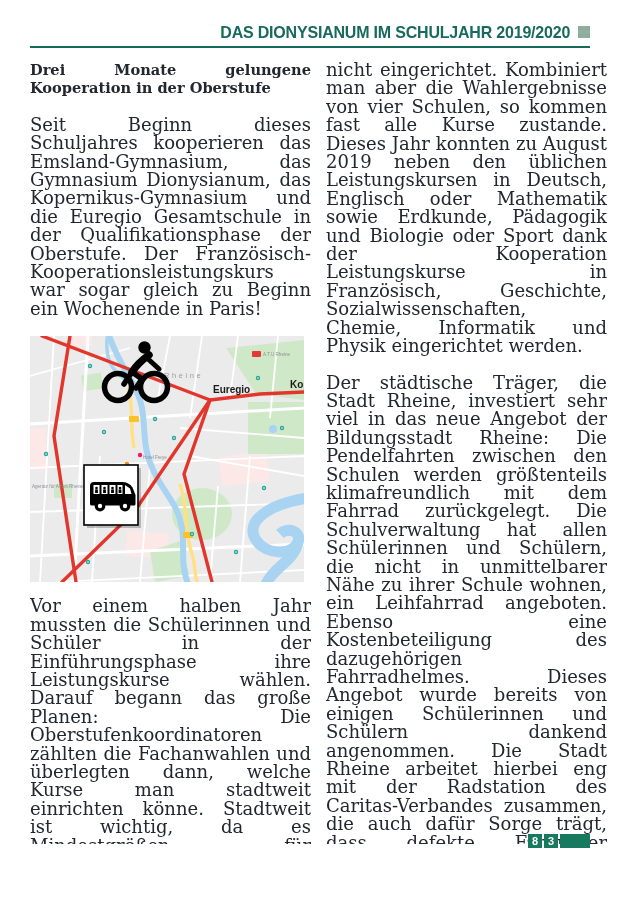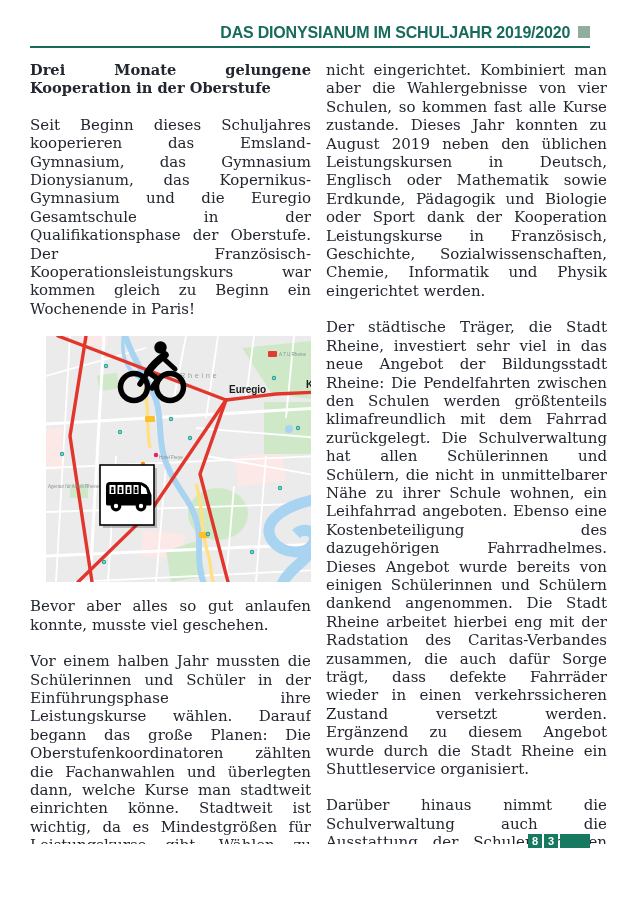--- a/index.html
+++ b/index.html
@@ -30,26 +30,26 @@
     margin-left:8px;vertical-align:middle;transform:translateY(-1px);
   }
   .header-rule{position:absolute;top:46px;left:30px;right:50px;border-bottom:2px solid var(--accent);}
   
   .columns{
     position:absolute;top:61px;left:30px;right:33px;bottom:24px;
     display:grid;grid-template-columns:1fr 1fr;column-gap:15px;overflow:hidden;
   }
   .col{overflow:hidden;}
   .col p{
-    margin:0 0 18px 0;font-size:15px;line-height:18.4px;text-align:justify;
+    margin:0 0 18px 0;font-size:18px;line-height:18.4px;text-align:justify;
     text-justify:inter-word;
   }
   .col p.article-heading{font-weight:700;font-size:14.6px;}
   
-  .map-figure{display:block;margin:12px 0 15px 16px;line-height:0;}
+  .map-figure{display:block;margin:12px 0 15px 0;line-height:0;}
   .map-figure svg{display:block;}
   .m-street{stroke:#ffffff;stroke-width:1.8;fill:none;}
   .m-street.major{stroke-width:3;}
   .m-route{stroke:var(--map-route);stroke-width:3.4;fill:none;stroke-linecap:round;}
   .m-water{stroke:var(--map-water);fill:none;}
   .m-park{fill:var(--map-park);stroke:none;}
   .m-pink{fill:#fce8e6;stroke:none;}
   .m-road{stroke:var(--map-road);stroke-width:3.4;fill:none;}
   .m-poi{fill:#26a69a;}
   .m-poi-core{fill:#ffffff;}
@@ -72,21 +72,21 @@
 
   <div class="header">
     <span class="header-title">DAS DIONYSIANUM IM SCHULJAHR 2019/2020</span><span class="header-square"></span>
   </div>
   <div class="header-rule"></div>
 
   <div class="columns">
 
     <div class="col">
       <p class="article-heading">Drei Monate gelungene Kooperation in der Oberstufe</p>
-      <p>Seit Beginn dieses Schuljahres kooperieren das Emsland-Gymnasium, das Gymnasium Dionysianum, das Kopernikus-Gymnasium und die Euregio Gesamtschule in der Qualifikationsphase der Oberstufe. Der Französisch-Kooperationsleistungskurs war kommen gleich zu Beginn ein Wochenende in Paris!</p>
+      <p>Seit Beginn dieses Schuljahres kooperieren das Emsland-Gymnasium, das Gymnasium Dionysianum, das Kopernikus-Gymnasium und die Euregio Gesamtschule in der Qualifikationsphase der Oberstufe. Der Französisch-Kooperationsleistungskurs war sogar gleich zu Beginn ein Wochenende in Paris!</p>
 
       <span class="map-figure">
         <svg width="274" height="246" viewBox="0 0 274 246">
 
           <rect x="0" y="0" width="274" height="246" fill="var(--map-bg)"></rect>
 
           <rect class="m-pink" x="0" y="92" width="16" height="42"></rect>
           <rect class="m-pink" x="190" y="118" width="48" height="30" transform="rotate(-7 214 133)"></rect>
           <rect class="m-pink" x="96" y="196" width="42" height="26" transform="rotate(6 117 209)"></rect>
           <rect class="m-pink" x="36" y="0" width="26" height="10"></rect>
@@ -236,21 +236,20 @@
                 <rect x="88.6" y="153.4" width="2.8" height="3.6"></rect>
             </g>
             <circle cx="70" cy="170" r="5.4" fill="#000000"></circle>
               <circle cx="70" cy="170" r="2.2" fill="#ffffff"></circle>
             <circle cx="95" cy="170" r="5.4" fill="#000000"></circle>
               <circle cx="95" cy="170" r="2.2" fill="#ffffff"></circle>
           </g>
         </svg>
       </span>
 
-      <p>Bevor aber alles so gut anlaufen konnte, musste viel geschehen.</p>
       <p>Vor einem halben Jahr mussten die Schülerinnen und Schüler in der Einführungsphase ihre Leistungskurse wählen. Darauf begann das große Planen: Die Oberstufenkoordinatoren zählten die Fachanwahlen und überlegten dann, welche Kurse man stadtweit einrichten könne. Stadtweit ist wichtig, da es Mindestgrößen für Leistungskurse gibt. Wählen zu wenige Schülerinnen und Schüler z.B. Französisch oder Physik als Leistungskursfach, so wird der Kurs</p>
     </div>
 
     <div class="col">
       <p>nicht eingerichtet. Kombiniert man aber die Wahlergebnisse von vier Schulen, so kommen fast alle Kurse zustande. Dieses Jahr konnten zu August 2019 neben den üblichen Leistungskursen in Deutsch, Englisch oder Mathematik sowie Erdkunde, Pädagogik und Biologie oder Sport dank der Kooperation Leistungskurse in Französisch, Geschichte, Sozialwissenschaften, Chemie, Informatik und Physik eingerichtet werden.</p>
       <p>Der städtische Träger, die Stadt Rheine, investiert sehr viel in das neue Angebot der Bildungsstadt Rheine: Die Pendelfahrten zwischen den Schulen werden größtenteils klimafreundlich mit dem Fahrrad zurückgelegt. Die Schulverwaltung hat allen Schülerinnen und Schülern, die nicht in unmittelbarer Nähe zu ihrer Schule wohnen, ein Leihfahrrad angeboten. Ebenso eine Kostenbeteiligung des dazugehörigen Fahrradhelmes. Dieses Angebot wurde bereits von einigen Schülerinnen und Schülern dankend angenommen. Die Stadt Rheine arbeitet hierbei eng mit der Radstation des Caritas-Verbandes zusammen, die auch dafür Sorge trägt, dass defekte Fahrräder wieder in einen verkehrssicheren Zustand versetzt werden. Ergänzend zu diesem Angebot wurde durch die Stadt Rheine ein Shuttleservice organisiert.</p>
       <p>Darüber hinaus nimmt die Schulverwaltung auch die Ausstattung der Schulen in den Blick, denn es muss egal sein, an welcher beteiligten Schule z.B. der Physik-Leistungskurs unterrichtet wird oder</p>
     </div>
   </div>
 

